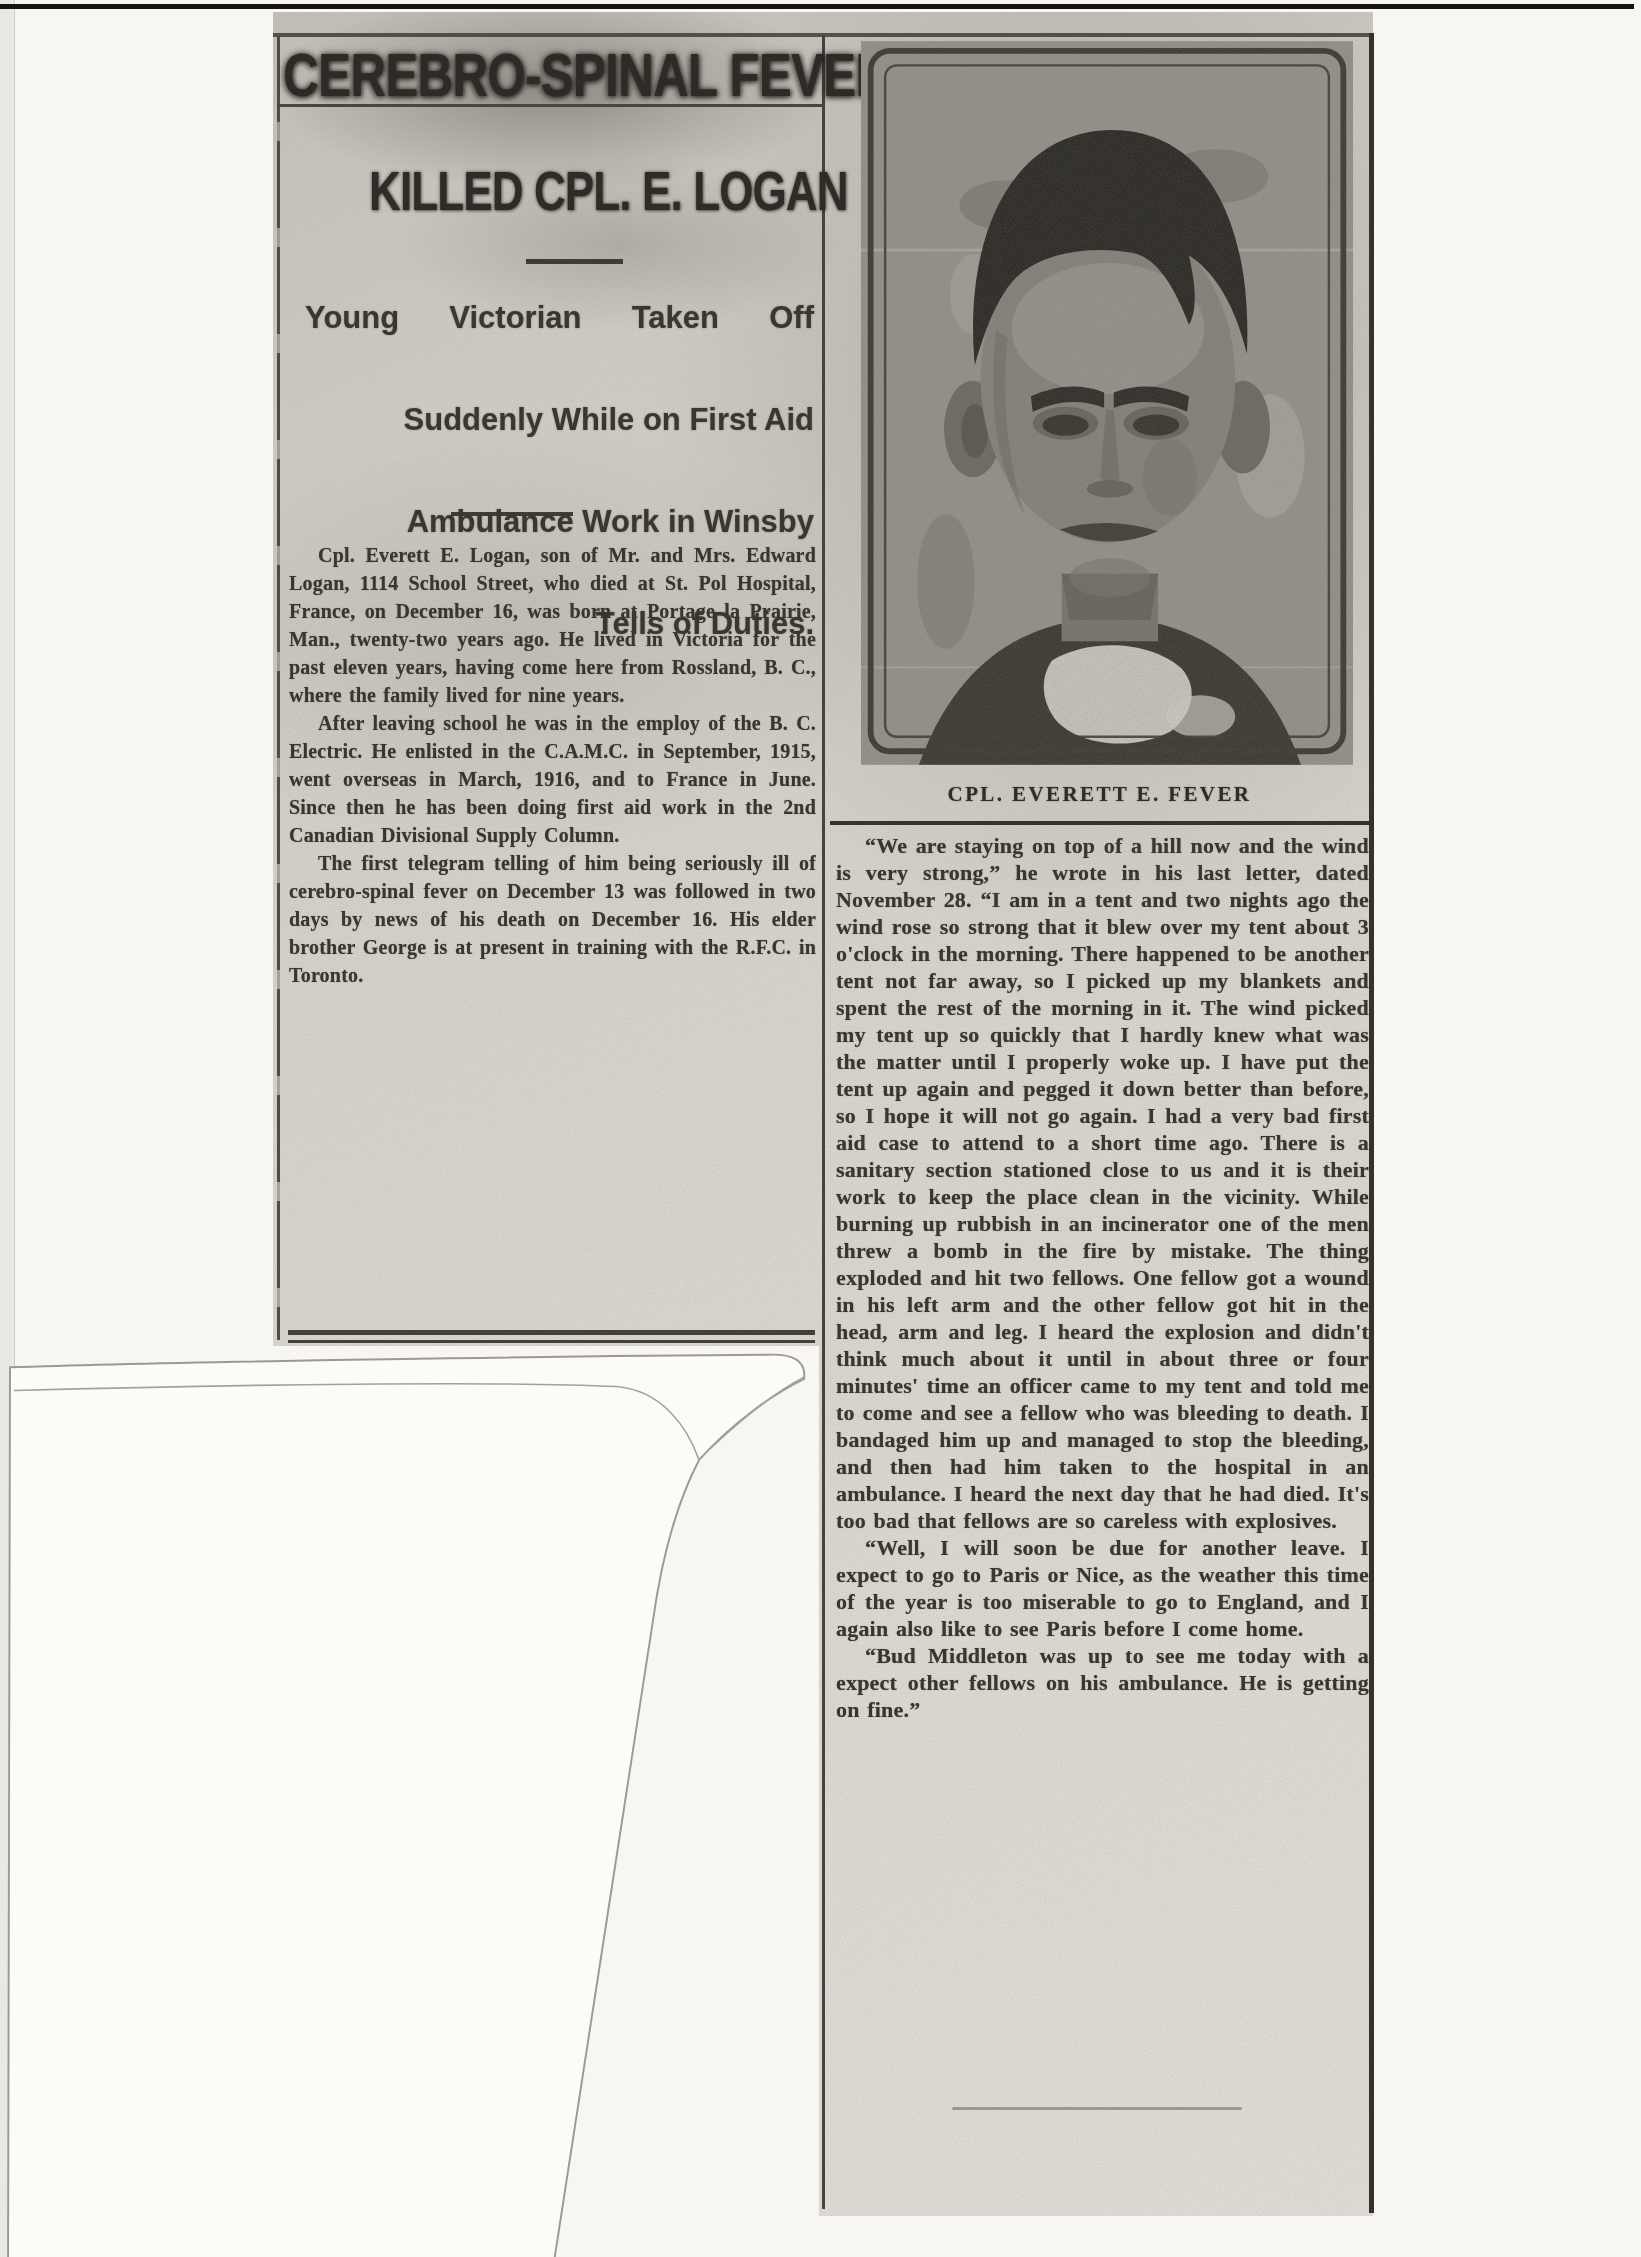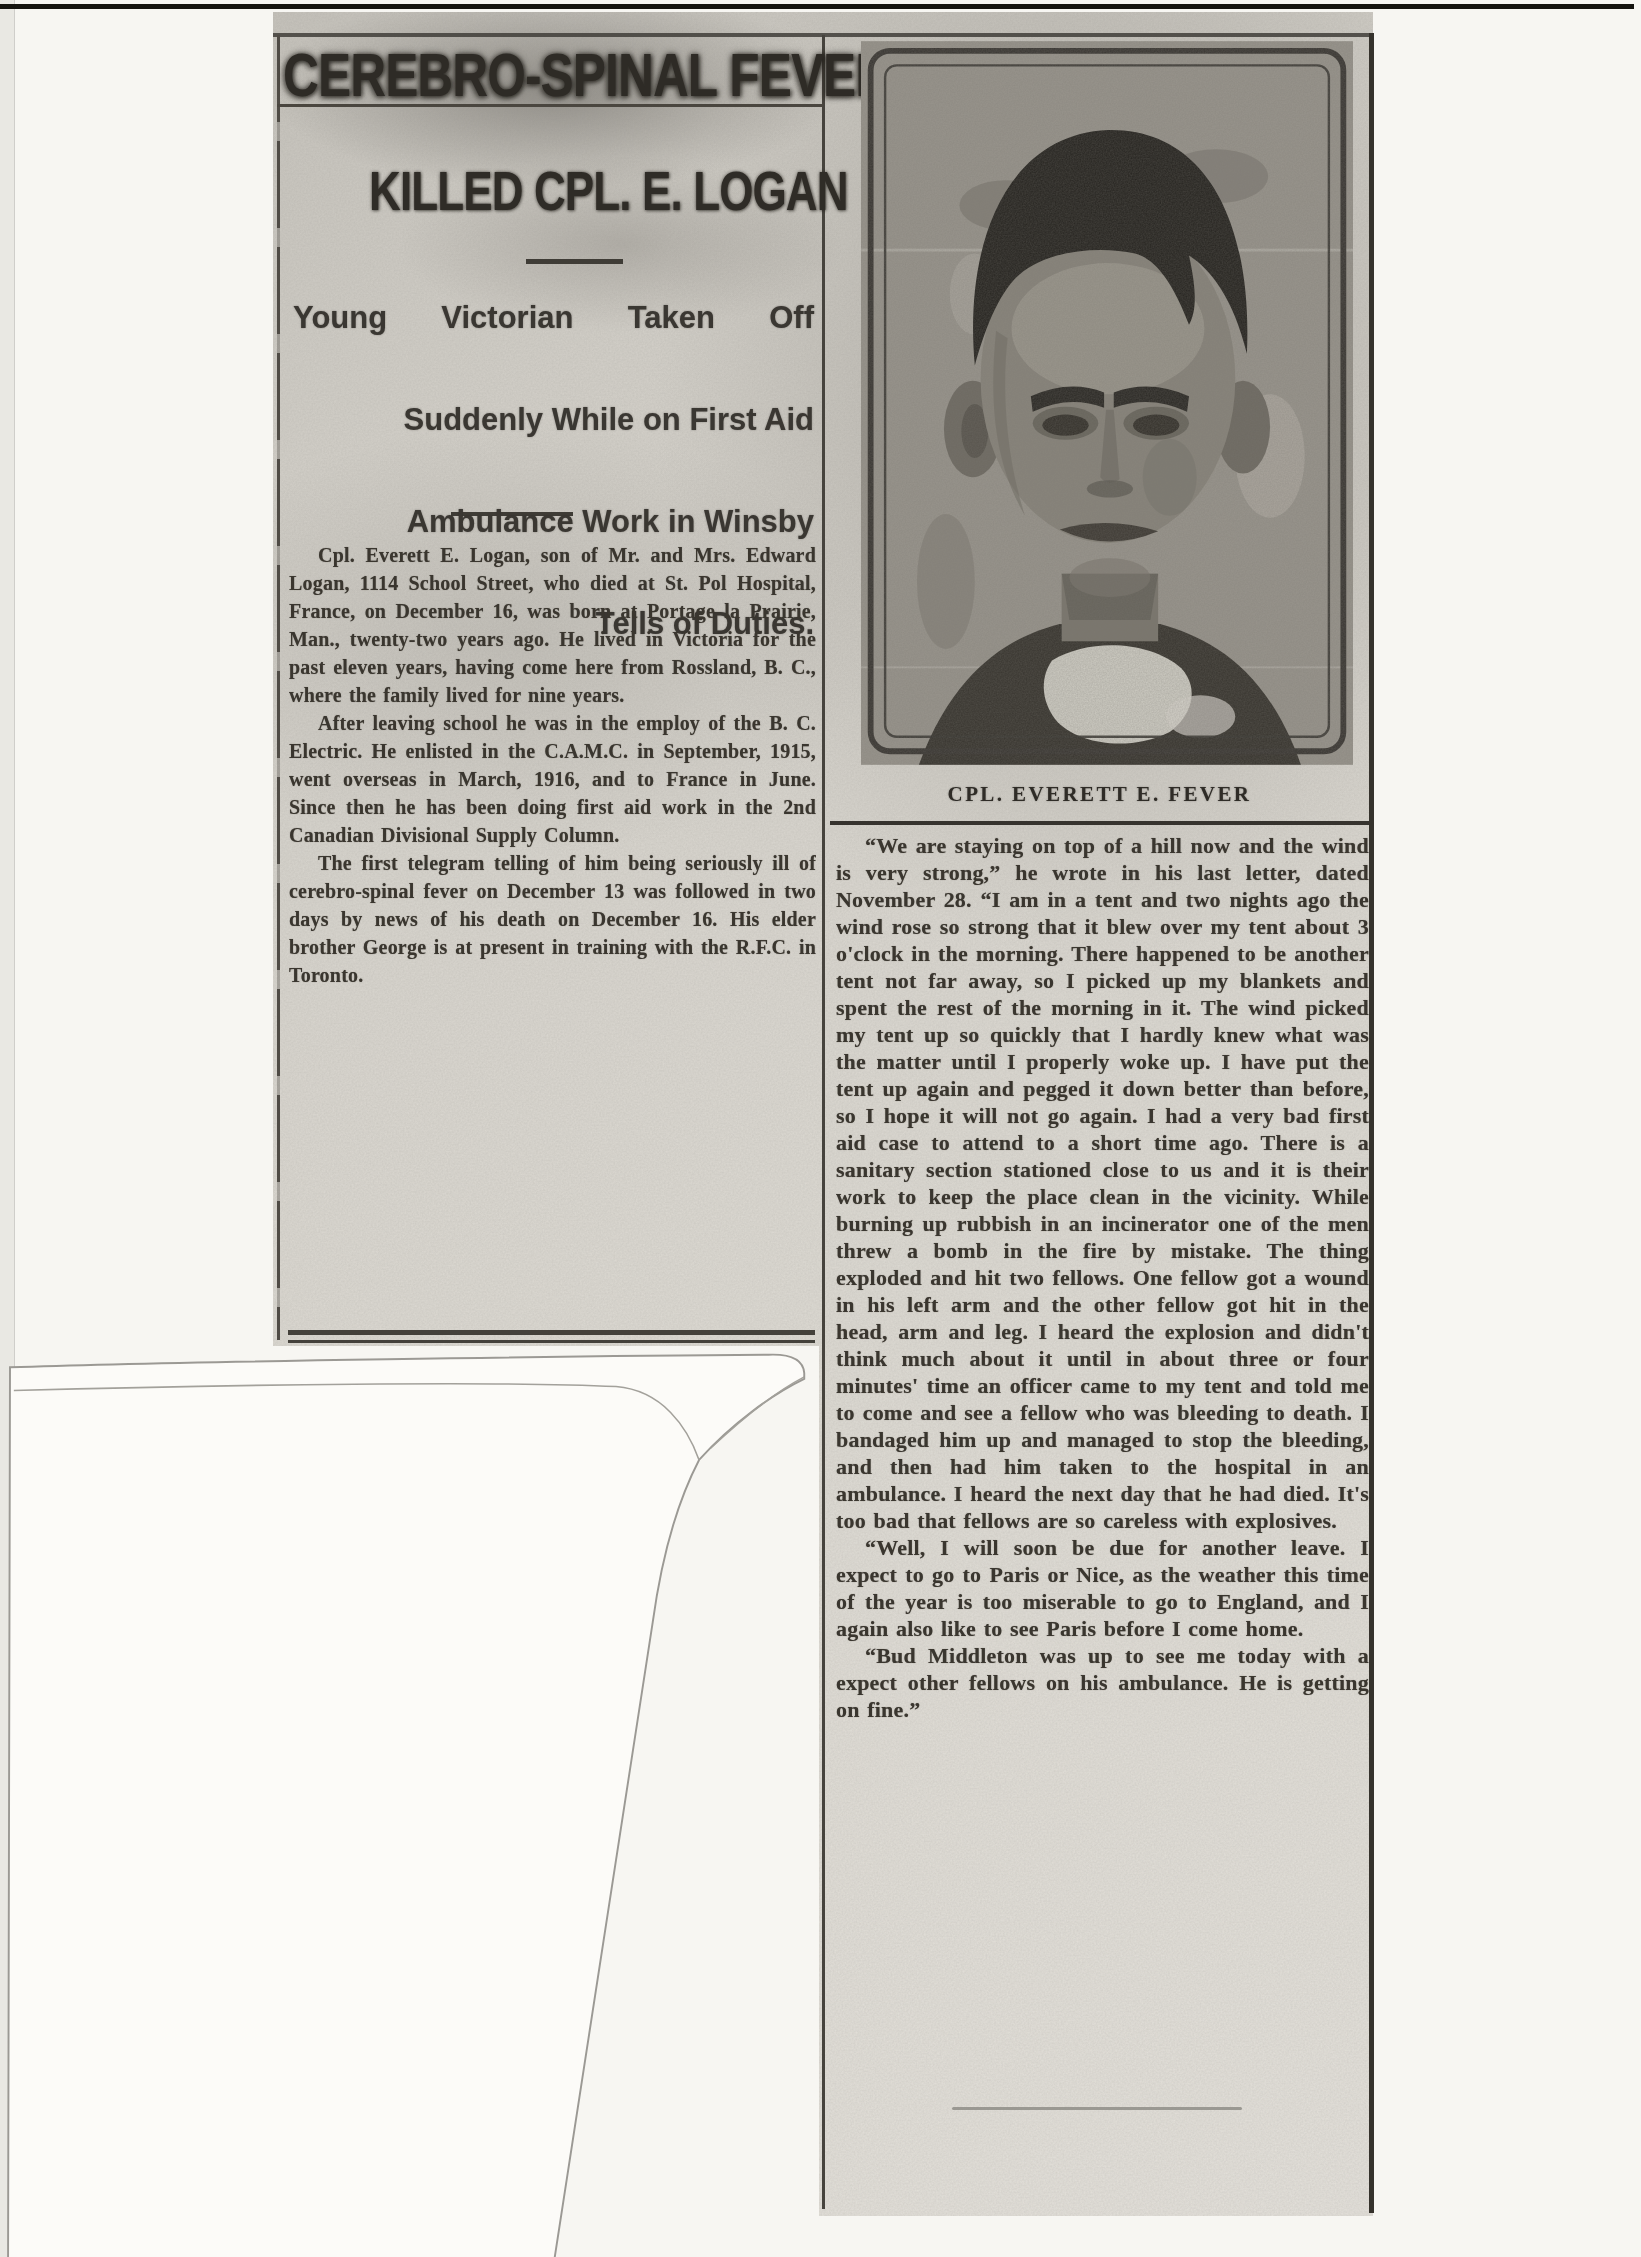--- a/index.html
+++ b/index.html
@@ -42,21 +42,21 @@
     text-shadow:0 0 6.8px rgba(35,32,28,.8),1.9px 1px 3.9px rgba(35,32,28,.55),-1.9px 1.9px 4.8px rgba(35,32,28,.4);}
   .headline2{left:369px;top:158px;width:541px;z-index:3;font-family:"Liberation Sans",sans-serif;
     font-weight:700;font-size:50px;letter-spacing:-1px;color:#2f2c27;white-space:nowrap;
     transform:scaleX(.88) scaleY(1.12);transform-origin:left top;
     text-shadow:0 0 3.9px rgba(40,37,32,.6),1px 1px 2.9px rgba(40,37,32,.5);}
 
   
   .subhead{left:293px;top:292px;width:521px;z-index:3;font-family:"Liberation Sans",sans-serif;
     font-weight:700;font-size:31px;line-height:51px;color:#3a3732;
     text-shadow:0 0 1.9px rgba(50,47,42,.45);}
-  .jline{text-align:justify;}
+  .jline{text-align:justify;margin-left:12px;}
   .jline::after{content:"";display:inline-block;width:100%;height:0;}
   .ind{padding-left:33px;text-align:right;}
 
   
   .bodycol{z-index:3;color:#3a362f;text-align:justify;word-spacing:1.9px;letter-spacing:0.2px;
     font-weight:700;text-shadow:0 0 1px rgba(58,54,47,.55);}
   .bodycol p{margin:0;text-indent:29px;text-align:justify;}
   .left-body{left:289px;top:541px;width:527px;height:796px;font-size:20px;line-height:28px;overflow:hidden;}
   .right-body{left:836px;top:832px;width:533px;height:1274px;font-size:22px;line-height:27px;overflow:hidden;}
 

